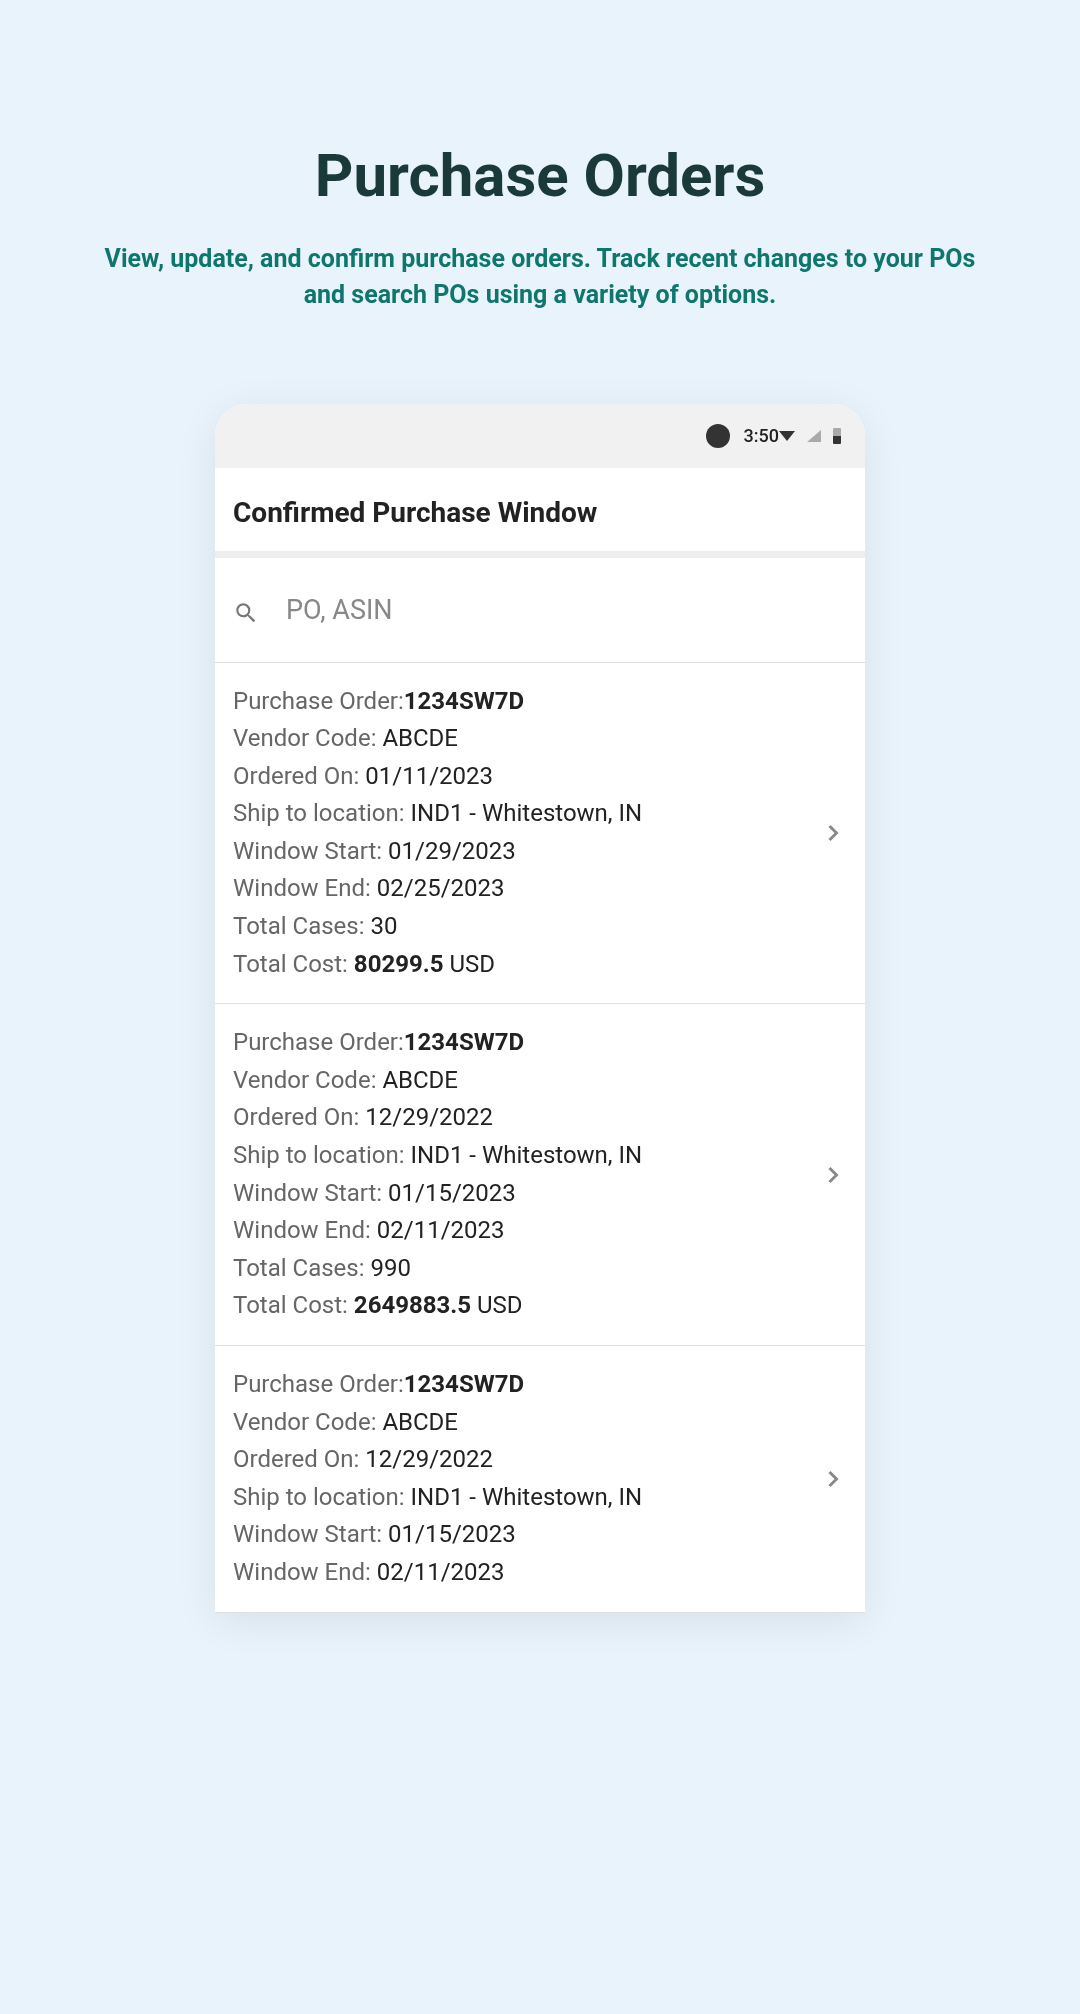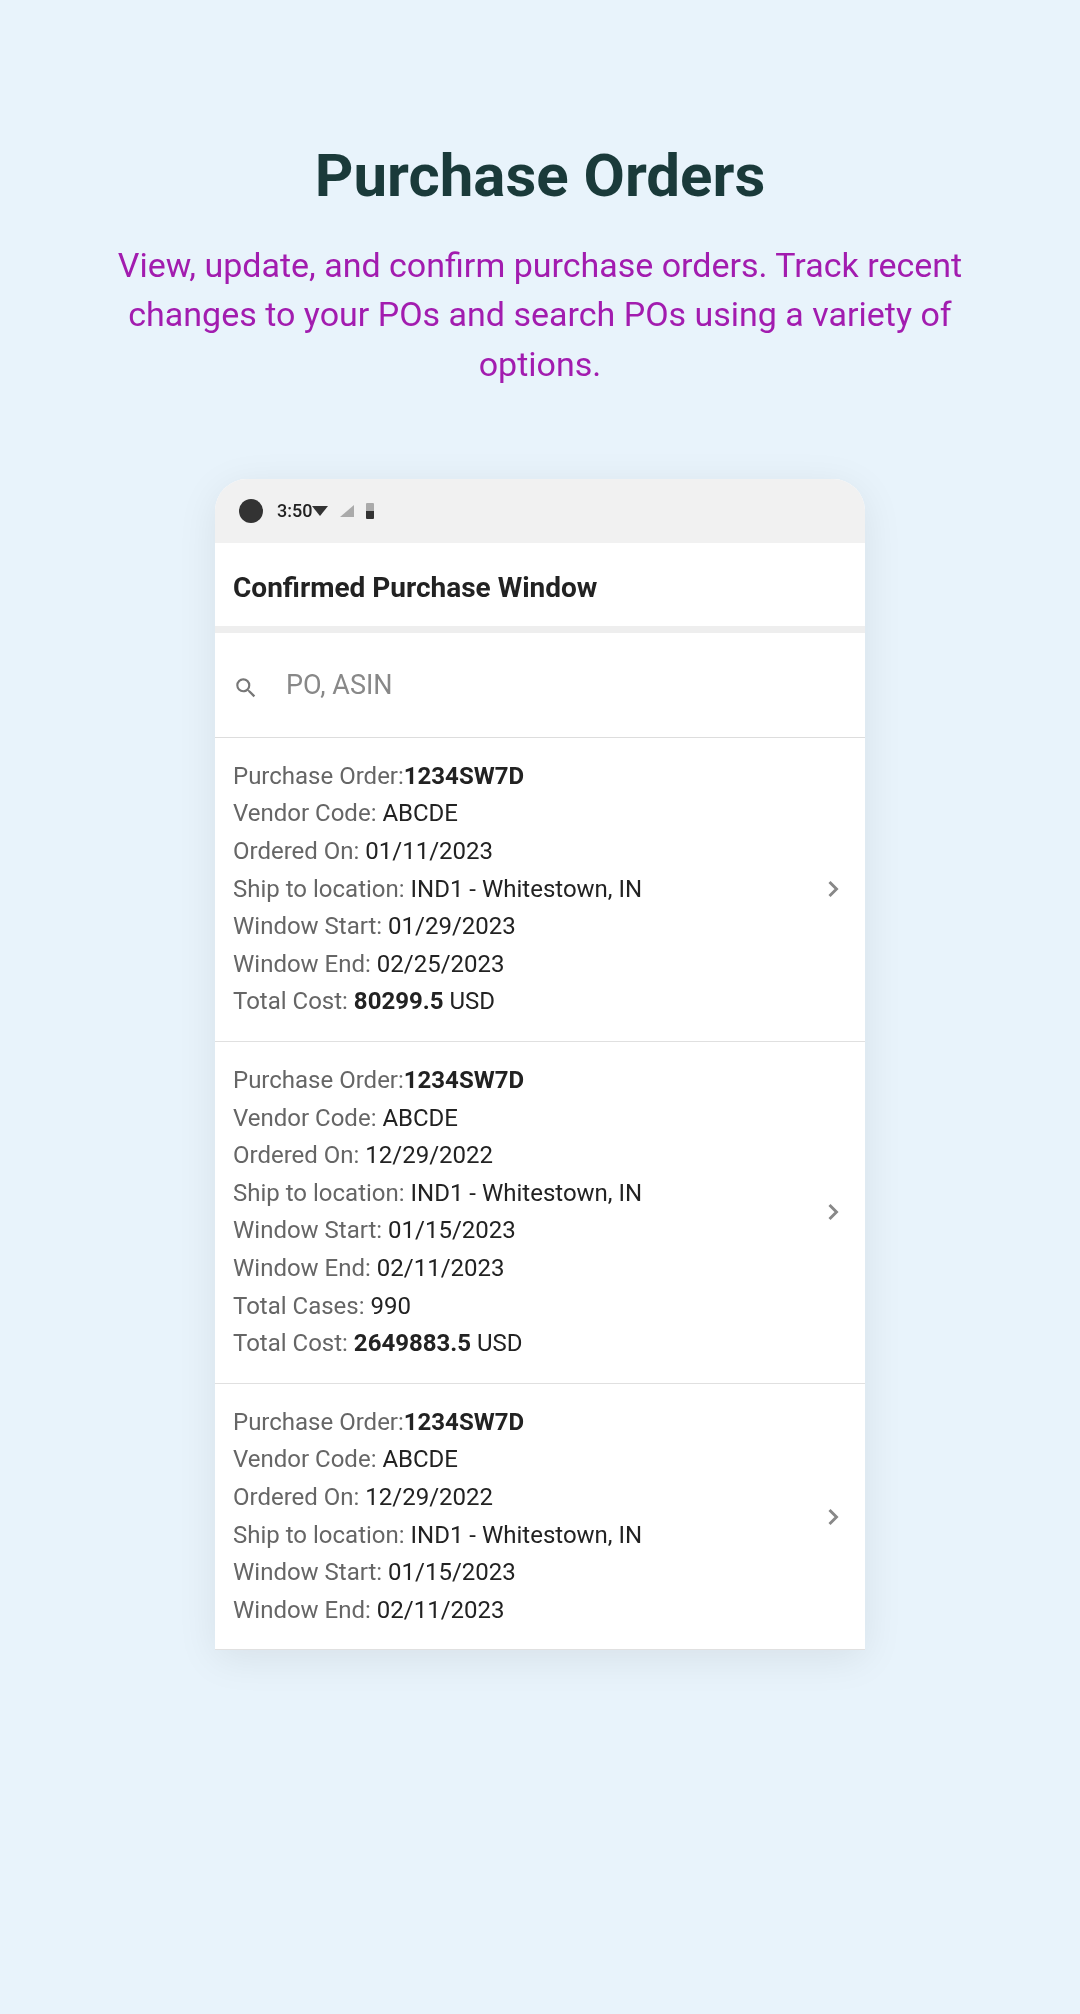--- a/index.html
+++ b/index.html
@@ -15,40 +15,40 @@
     padding: 100px 100px 40px;
     margin-top: 40px;
   }
   .hero-title {
     font-size: 60px;
     font-weight: 700;
     color: #1a3a3a;
     margin-bottom: 30px;
   }
   .hero-desc {
-    font-size: 34px;
+    font-size: 25px;
     line-height: 1.45;
-    color: #a21caf;
-    font-weight: 400;
+    color: #0f766e;
+    font-weight: 700;
   }
   .phone {
     width: 650px;
     margin: 50px auto 0;
     background: #fff;
     border-radius: 32px 32px 0 0;
     box-shadow: 0 8px 40px rgba(0,0,0,0.08);
     overflow: hidden;
   }
   .status-bar {
     height: 64px;
     background: #f1f1f1;
     display: flex;
     align-items: center;
     padding: 0 24px;
-    justify-content: flex-start;
+    justify-content: flex-end;
   }
   .status-left {
     display: flex;
     align-items: center;
     gap: 14px;
   }
   .status-dot {
     width: 24px;
     height: 24px;
     background: #333;
@@ -182,20 +182,21 @@
   <div class="po-list">
 
     <div class="po-item">
       <div class="po-details">
         <div class="po-line"><span class="label">Purchase Order:</span><span class="value-bold">1234SW7D</span></div>
         <div class="po-line"><span class="label">Vendor Code: </span><span class="value">ABCDE</span></div>
         <div class="po-line"><span class="label">Ordered On: </span><span class="value">01/11/2023</span></div>
         <div class="po-line"><span class="label">Ship to location: </span><span class="value">IND1 - Whitestown, IN</span></div>
         <div class="po-line"><span class="label">Window Start: </span><span class="value">01/29/2023</span></div>
         <div class="po-line"><span class="label">Window End: </span><span class="value">02/25/2023</span></div>
+        <div class="po-line"><span class="label">Total Cases: </span><span class="value">30</span></div>
         <div class="po-line"><span class="label">Total Cost: </span><span class="value-bold">80299.5</span><span class="value"> USD</span></div>
       </div>
       <div class="chevron"><svg viewBox="0 0 24 24">
             <polyline points="9 6 15 12 9 18"></polyline>
           </svg></div>
     </div>
 
     <div class="po-item">
       <div class="po-details">
         <div class="po-line"><span class="label">Purchase Order:</span><span class="value-bold">1234SW7D</span></div>

